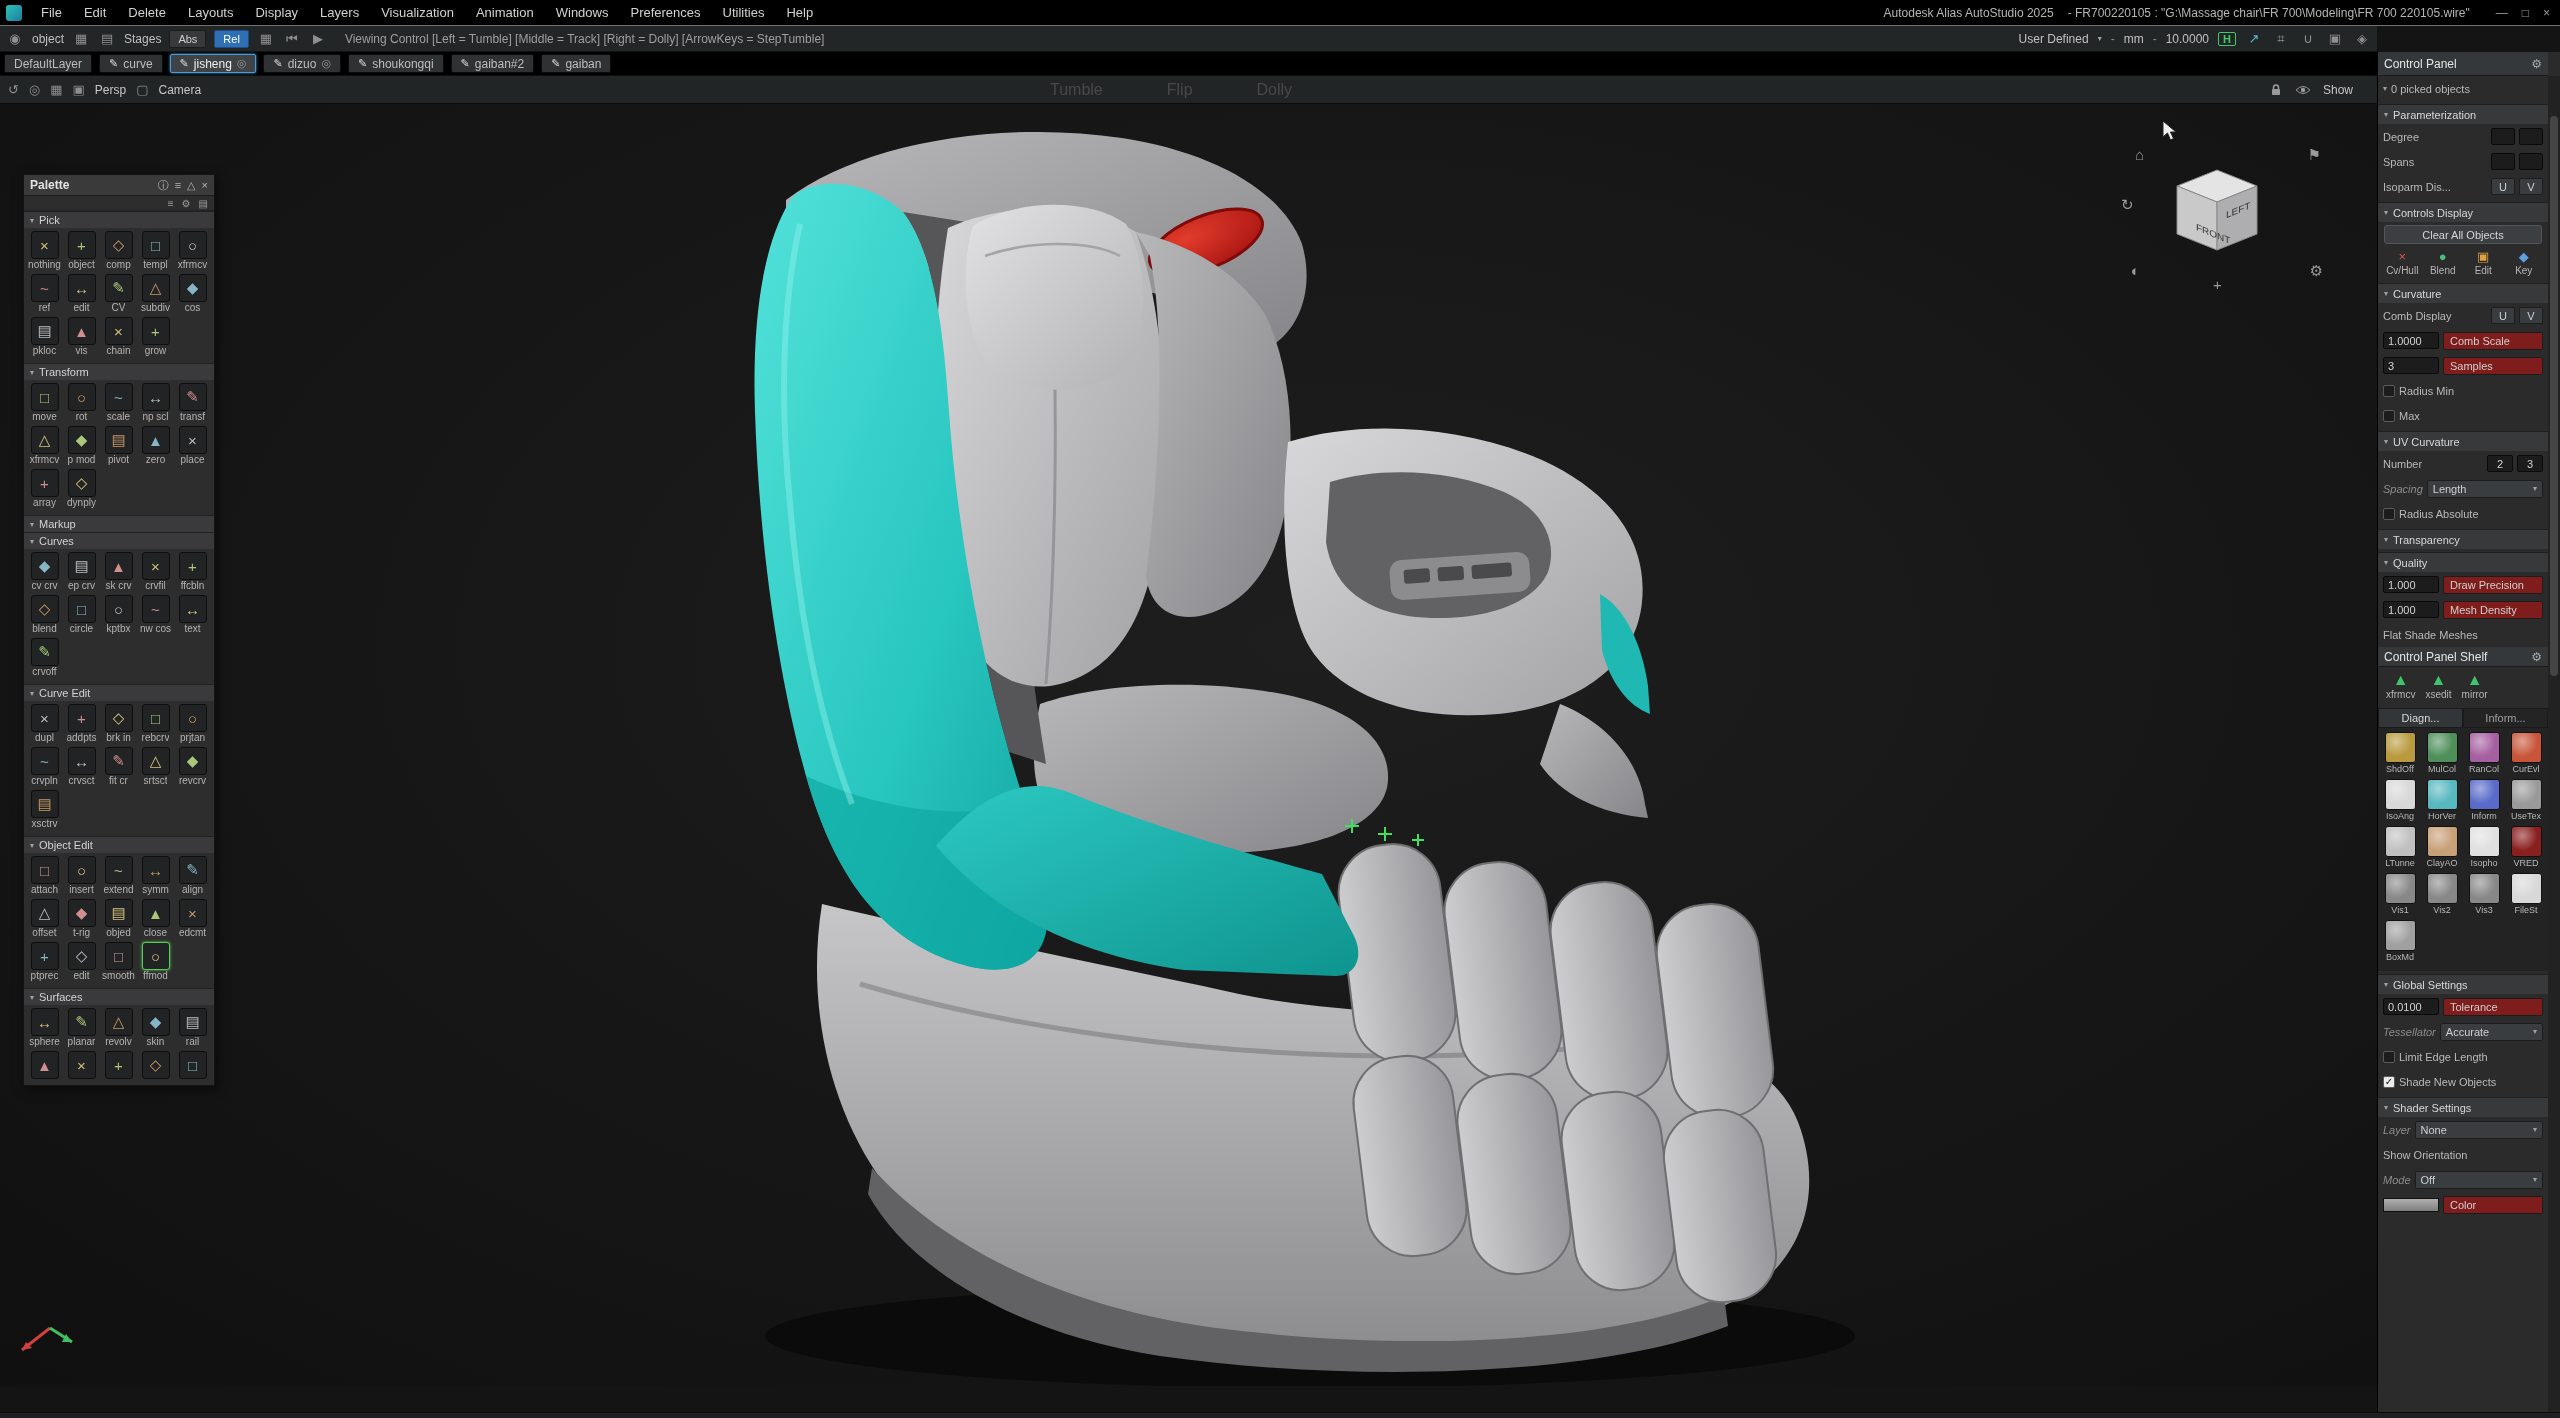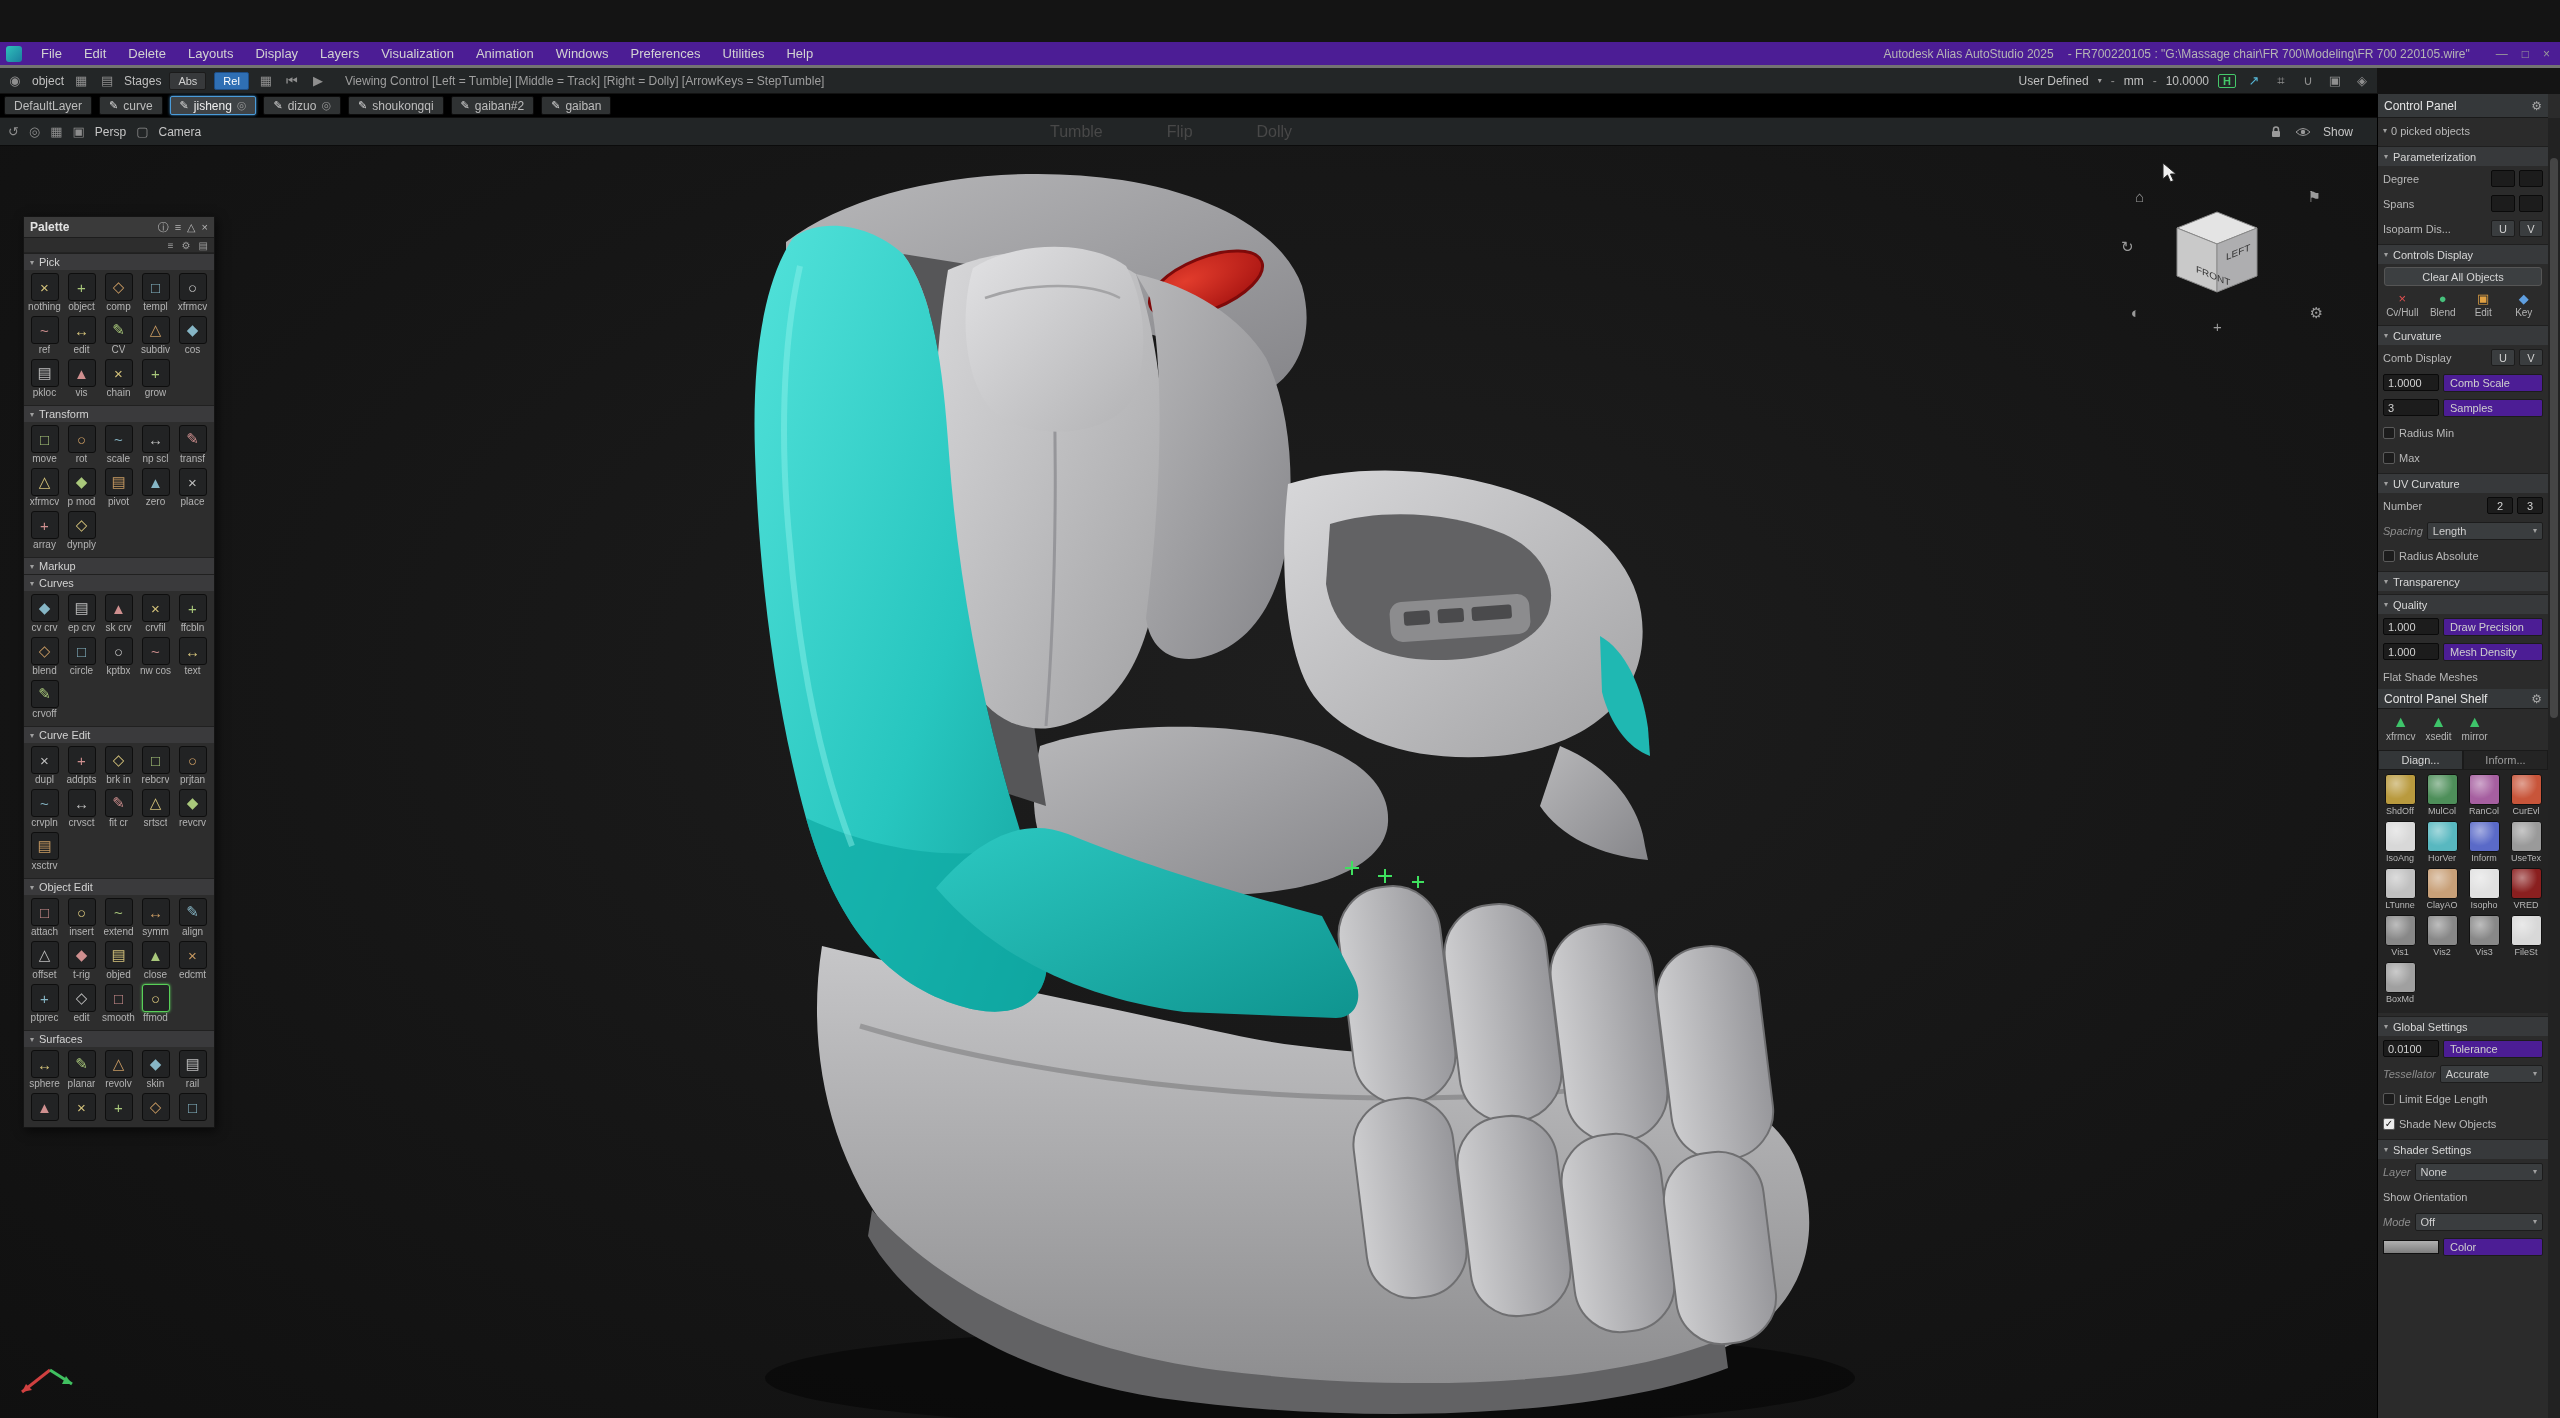--- a/index.html
+++ b/index.html
@@ -1,22 +1,22 @@
 <!DOCTYPE html>
 <html><head>
 <meta charset="utf-8">
 <style>
   * { margin:0; padding:0; box-sizing:border-box; }
   html,body { background:#000; }
   #app{ width:2560px; height:1418px; position:relative; background:#141414;
         font-family:"Liberation Sans", sans-serif; color:#c8c8c8; overflow:hidden; }
 
   
-  #menubar{ height:26px; background:#4c1d95; border-bottom:3px solid #737373;
-            display:flex; align-items:center; padding:0 6px;margin-top:42px; }
+  #menubar{ height:26px; background:#000000; border-bottom:1px solid #737373;
+            display:flex; align-items:center; padding:0 6px; }
   .logo{ width:16px; height:16px; border-radius:3px; margin-right:8px;
          background:linear-gradient(135deg,#2fc1bb,#1a7e9e); }
   .menu-item{ padding:0 11px; font-size:13px; color:#d2d2d2; line-height:26px; cursor:default; }
   #title-area{ margin-left:auto; display:flex; gap:14px; font-size:12px; color:#b5b5b5; align-items:center;}
   #win-controls{ display:flex; gap:14px; margin-left:26px; margin-right:4px; color:#9a9a9a; font-size:12px;}
   #win-controls span{ cursor:default; }
 
   
   #row2{ height:26px; background:#232627; border-bottom:1px solid #121212;
          display:flex; align-items:center; padding:0 6px; gap:8px; width:2377px;}
@@ -97,21 +97,21 @@
   .cp-row{ height:25px; display:flex; align-items:center; gap:4px; padding:0 5px; }
   .cp-sec{ height:20px; margin-top:3px; background:#37393b; border-top:1px solid #1f1f1f;
            display:flex; align-items:center; gap:5px; padding:0 6px; color:#d8d8d8;
            font-size:11px; }
   .chev{ font-size:8px; color:#a0a0a0; }
   .lbl{ color:#b9b9b9; }
   .lbl.dim{ color:#8d8d8d; font-style:italic; }
   .box{ background:#1c1c1c; border:1px solid #0a0a0a; color:#d2d2d2; height:17px;
         display:flex; align-items:center; padding:0 4px; border-radius:2px; }
   .box.sm{ width:24px; } .box.val{ width:56px; } .box.num{ width:26px; justify-content:center;}
-  .btnl{ background:#4c1d95; border:1px solid #1c1c1c; border-radius:2px; height:18px;
+  .btnl{ background:#7f1d1d; border:1px solid #1c1c1c; border-radius:2px; height:18px;
          display:flex; align-items:center; padding:0 6px; color:#cfcfcf; flex:1; }
   .uvbtn{ width:24px; height:17px; background:#3a3d3f; border:1px solid #1c1c1c; border-radius:2px;
           display:flex; align-items:center; justify-content:center; color:#cfcfcf;}
   .ddown{ background:#3a3d3f; border:1px solid #1c1c1c; border-radius:2px; height:18px; flex:1;
           display:flex; align-items:center; justify-content:space-between; padding:0 5px; color:#cfcfcf;}
   .cb{ width:12px; height:12px; background:#1c1c1c; border:1px solid #5a5a5a; border-radius:2px;
        display:flex; align-items:center; justify-content:center; font-size:10px; color:#111; }
   .cb.on{ background:#ececec; }
   #clear-btn{ margin:3px 6px; height:19px; background:#3c3f41; border:1px solid #555;
               border-radius:3px; display:flex; align-items:center; justify-content:center;

